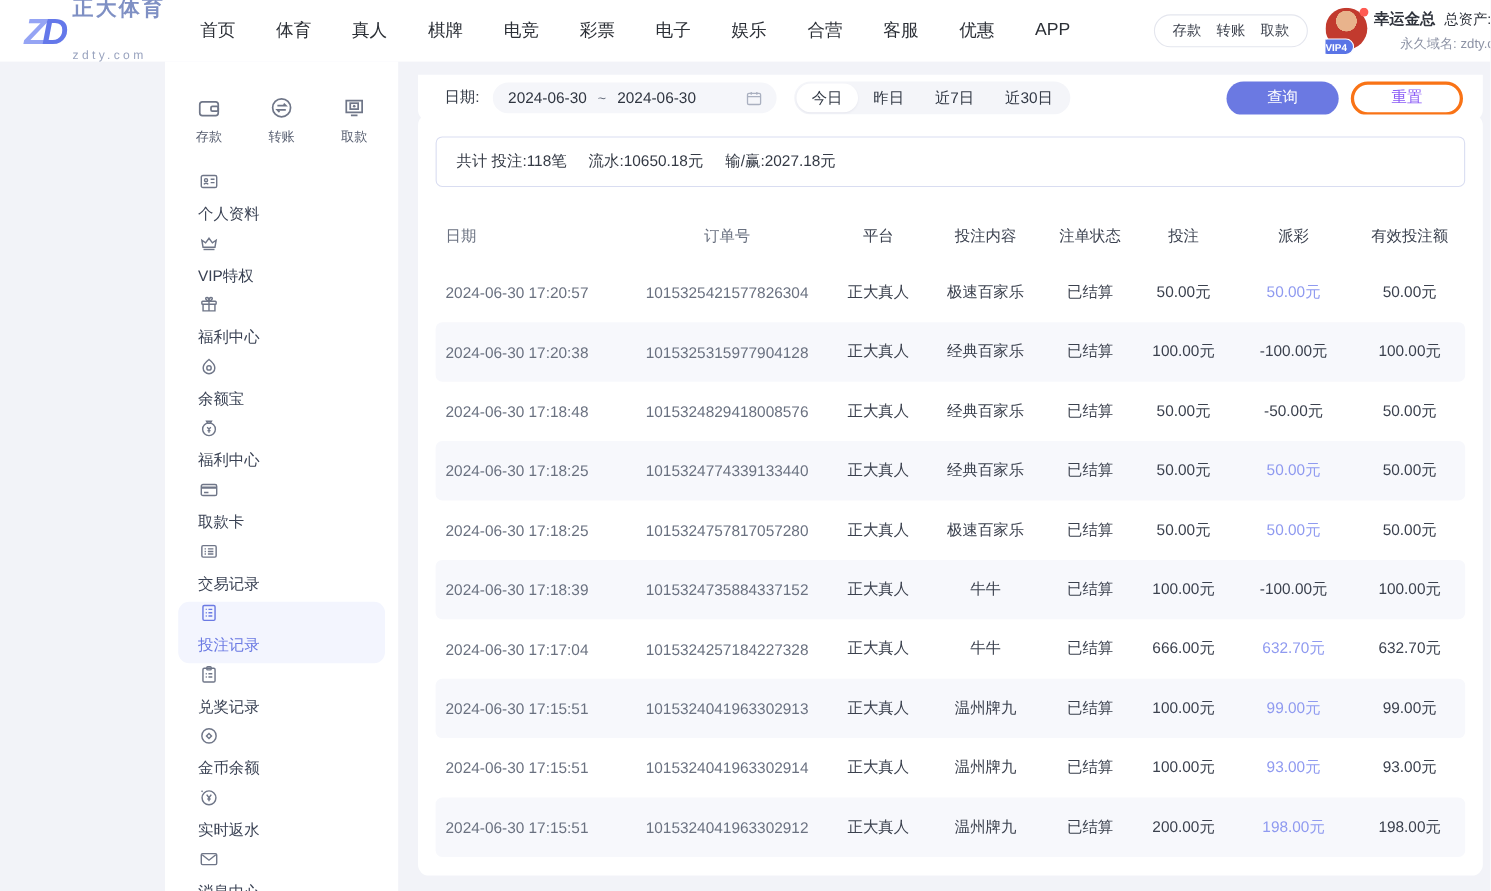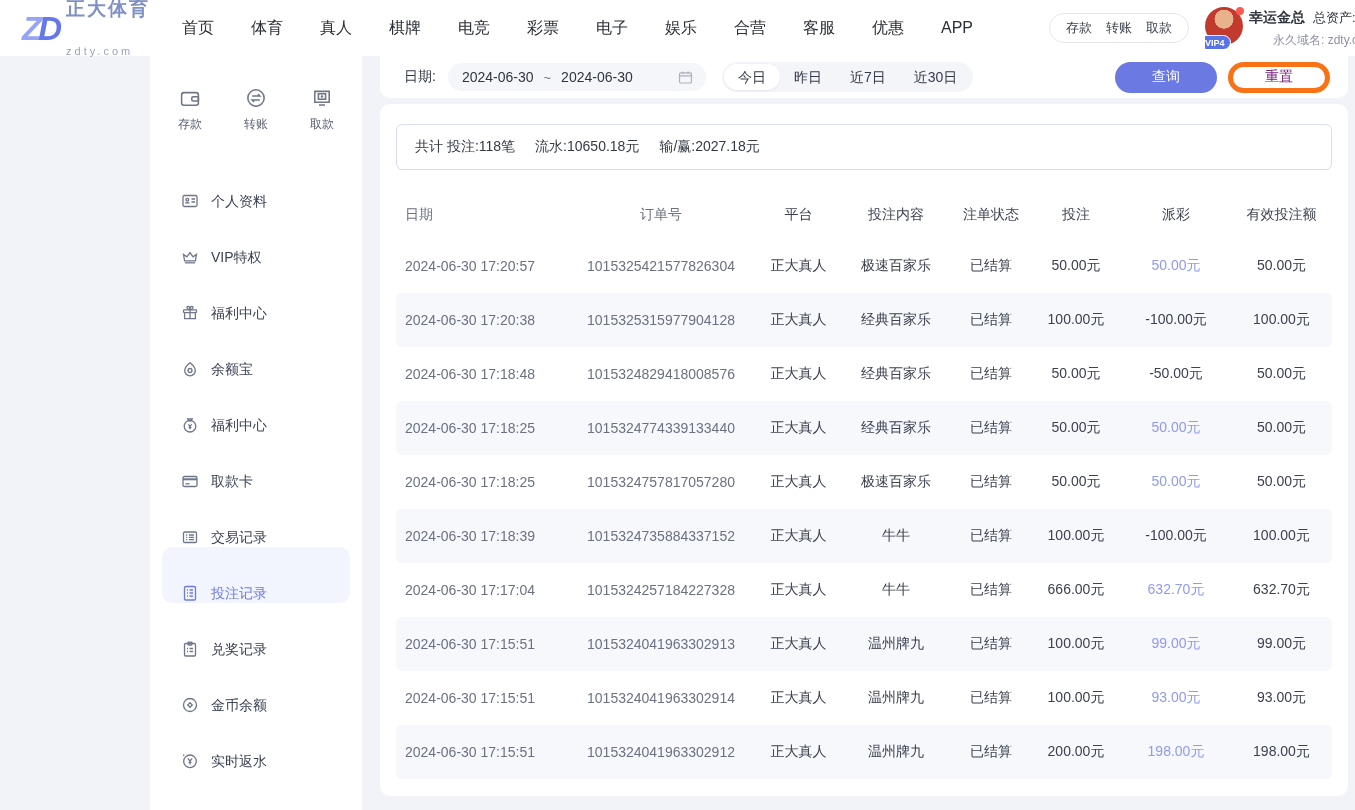--- a/index.html
+++ b/index.html
@@ -32,47 +32,47 @@
   .user-line1 { font-size:14px; color:#30343d; font-weight:bold; margin-top:2px; }
   .user-line1 .assets { font-weight:normal; font-size:13px; margin-left:8px; }
   .user-line2 { font-size:12px; color:#8d93a5; margin-top:5px; padding-left:24px; }
 
   
   .sidebar { position:absolute; left:150px; top:56px; width:212px; height:754px; background:#fff; }
   .quick-row { display:flex; justify-content:space-between; padding:30px 28px 0 28px; }
   .quick-item { display:flex; flex-direction:column; align-items:center; gap:6px; cursor:pointer; }
   .quick-item .q-label { font-size:12px; color:#575e70; }
   .menu { margin-top:22px; }
-  .menu-item { display:flex; align-items:flex-end; height:56px; margin:0 12px; padding-left:18px;
-               border-radius:10px; cursor:pointer; gap:11px; }
+  .menu-item { display:flex; align-items:flex-start; height:56px; margin:0 12px; padding-left:18px;
+               border-radius:10px; cursor:pointer; gap:11px;flex-direction:column; }
   .menu-item .m-label { font-size:14px; color:#3a4254; }
   .menu-item.active { background:#f3f5fe; }
   .menu-item.active .m-label { color:#6b7ae3; }
   .msg-badge { margin-left:14px; background:#be185d; color:#fff; font-size:11px; border-radius:9px;
                padding:2px 7px; line-height:1.2; }
   svg.ic { flex:none; }
 
   
-  .filterbar { position:absolute; left:380px; top:56px; width:968px; height:42px; background:#fff;
+  .filterbar { position:absolute; left:380px; top:68px; width:968px; height:42px; background:#fff;
                border-radius:0 0 10px 10px; display:flex; align-items:center; padding:0 18px 0 24px; }
   .date-label { font-size:14px; color:#333a46; }
   .date-input { display:flex; align-items:center; margin-left:12px; background:#f5f6fa; border-radius:14px;
                 height:28px; padding:0 12px 0 14px; width:258px; cursor:pointer; }
   .date-input .d-text { font-size:14px; color:#2f3540; }
   .date-input .sep { margin:0 10px; color:#6a7180; font-size:13px; }
   .date-input svg { margin-left:auto; }
   .seg { display:flex; align-items:center; background:#f4f5f9; border-radius:15px; height:30px;
          margin-left:16px; padding:2px; }
   .seg-btn { font-size:14px; color:#333a46; padding:0 14px; height:26px; line-height:26px;
              border-radius:13px; cursor:pointer; white-space:nowrap; }
   .seg-btn.active { background:#fff; box-shadow:0 1px 2px rgba(60,70,120,.08); }
   .btn { height:31px; width:102px; border-radius:16px; font-size:14px; display:flex; align-items:center;
          justify-content:center; cursor:pointer; }
   .btn-primary { margin-left:auto; background:#6b79e2; color:#fff; }
-  .btn-ghost { margin-left:11px; background:#fff; border:5px solid #f97316; color:#701a75;font-family:Liberation Mono, monospace; }
+  .btn-ghost { margin-left:11px; background:#fff; border:3px solid #f97316; color:#8b5cf6;font-family:Liberation Mono, monospace; }
 
   
   .main { position:absolute; left:380px; top:104px; width:968px; height:692px; background:#fff;
           border-radius:10px; padding:20px 16px 0 16px; }
   .summary { border:1px solid #d9ddf1; border-radius:6px; height:46px; display:flex; align-items:center;
              gap:20px; padding:0 18px; }
   .summary span { font-size:14px; color:#343a45; }
   .table { margin-top:21px; }
   .t-row { display:flex; align-items:center; height:54px; }
   .t-head { height:48px; }

